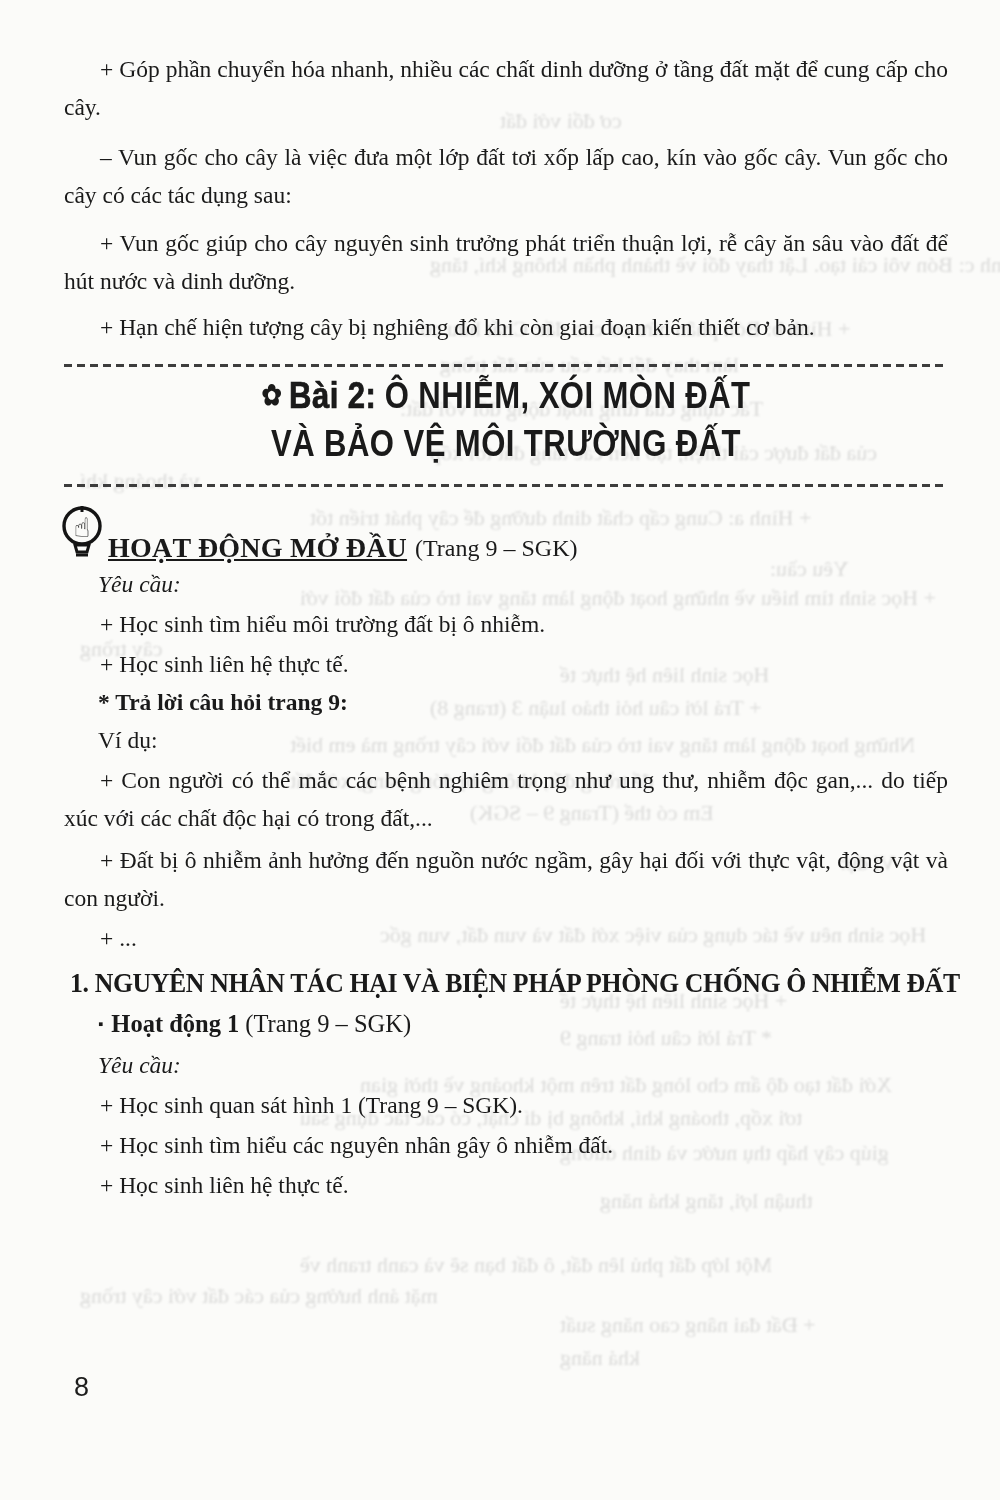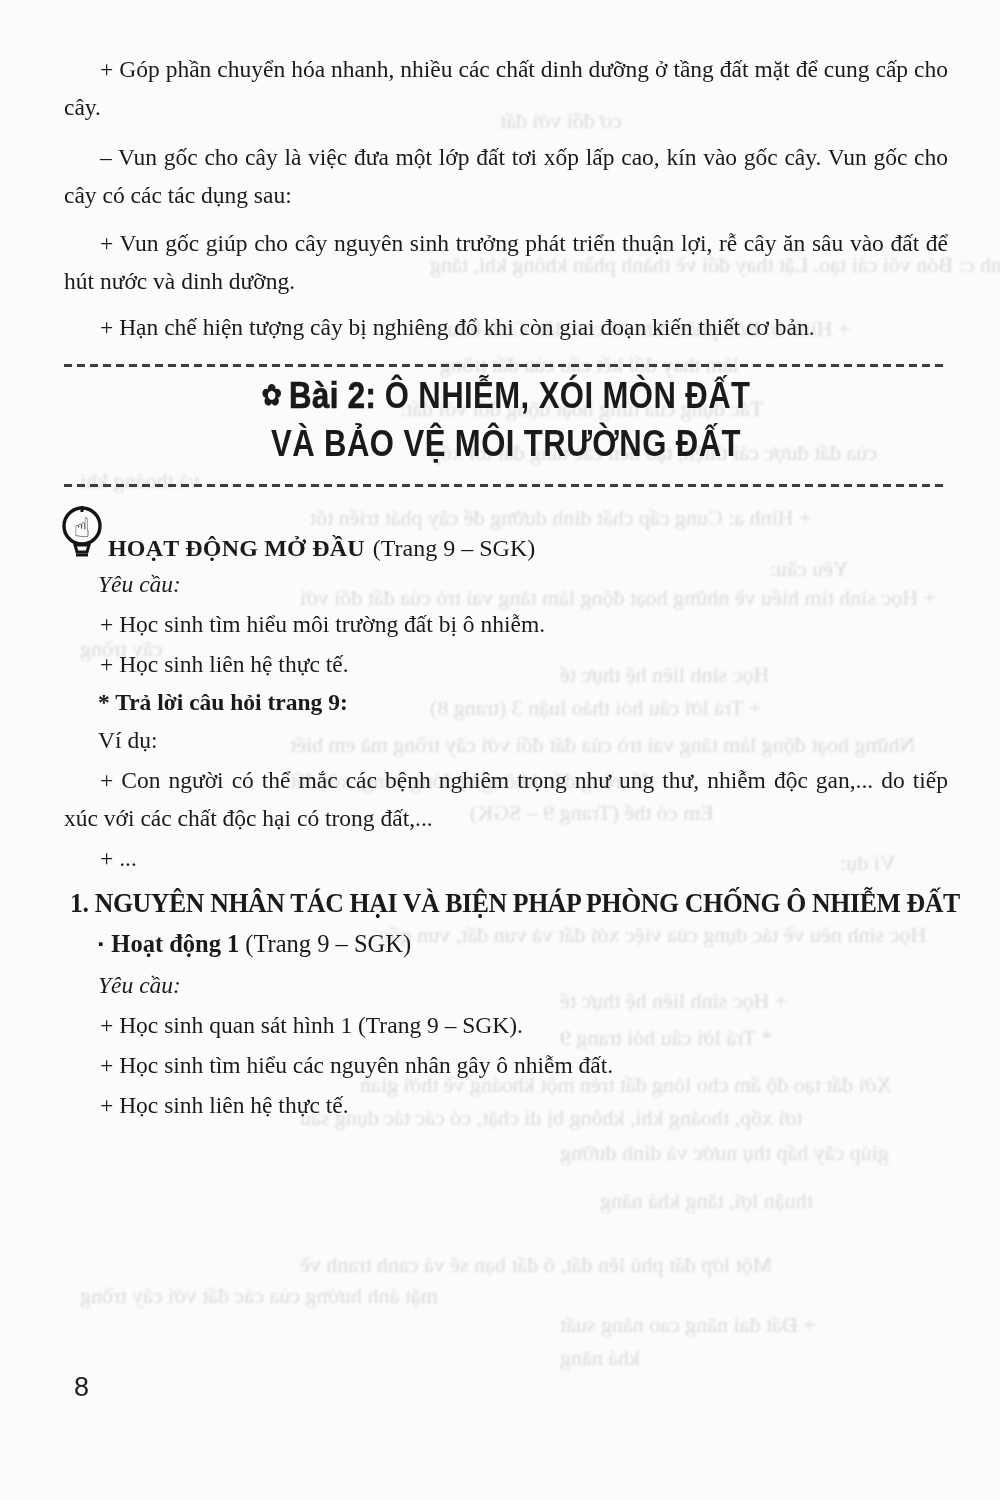--- a/index.html
+++ b/index.html
@@ -47,22 +47,23 @@
   .flower{font-size:29px;position:relative;top:-3px;margin-right:8px;}
   .lt-label{margin-right:10px;-webkit-text-stroke:0.7px #111;}
   
   .activity-header{
     margin-top:16px;
     display:flex;align-items:flex-end;
     min-height:58px;
   }
   .bulb{flex:0 0 auto;margin-right:2px;margin-left:-6px;}
   .ah-title{
-    font-weight:700;font-size:24px;line-height:34px;
+    font-weight:700;font-size:28px;line-height:34px;
     letter-spacing:0.2px;
+    text-decoration:underline;
   }
   .ah-ref{font-size:24px;line-height:34px;margin-left:8px;}
   
   .sec-heading{
     margin:6px 0 0 6px;
     font-size:27px;line-height:40px;font-weight:700;
     white-space:nowrap;
     transform:scaleX(0.955);transform-origin:left center;
     letter-spacing:-0.4px;
   }
@@ -159,20 +160,21 @@
     </div>
 
     <p class="label italic mt8">Yêu cầu:</p>
     <p class="para mt2">+ Học sinh tìm hiểu môi trường đất bị ô nhiễm.</p>
     <p class="para mt2">+ Học sinh liên hệ thực tế.</p>
 
     <p class="label boldital mt4">* Trả lời câu hỏi trang 9:</p>
 
     <p class="label mt2">Ví dụ:</p>
     <p class="para mt2">+ Con người có thể mắc các bệnh nghiêm trọng như ung thư, nhiễm độc gan,... do tiếp xúc với các chất độc hại có trong đất,...</p>
+    <p class="para mt4">+ Đất bị ô nhiễm ảnh hưởng đến nguồn nước ngầm, gây hại đối với thực vật, động vật và con người.</p>
     <p class="para mt2">+ ...</p>
 
     <h2 class="sec-heading">1. NGUYÊN NHÂN TÁC HẠI VÀ BIỆN PHÁP PHÒNG CHỐNG Ô NHIỄM ĐẤT</h2>
 
     <div class="act1">
       <span class="sq">▪</span><span class="act1-title">Hoạt động 1</span><span class="act1-ref">(Trang 9 – SGK)</span>
     </div>
 
     <p class="label italic">Yêu cầu:</p>
     <p class="para mt2">+ Học sinh quan sát hình 1 (Trang 9 – SGK).</p>

